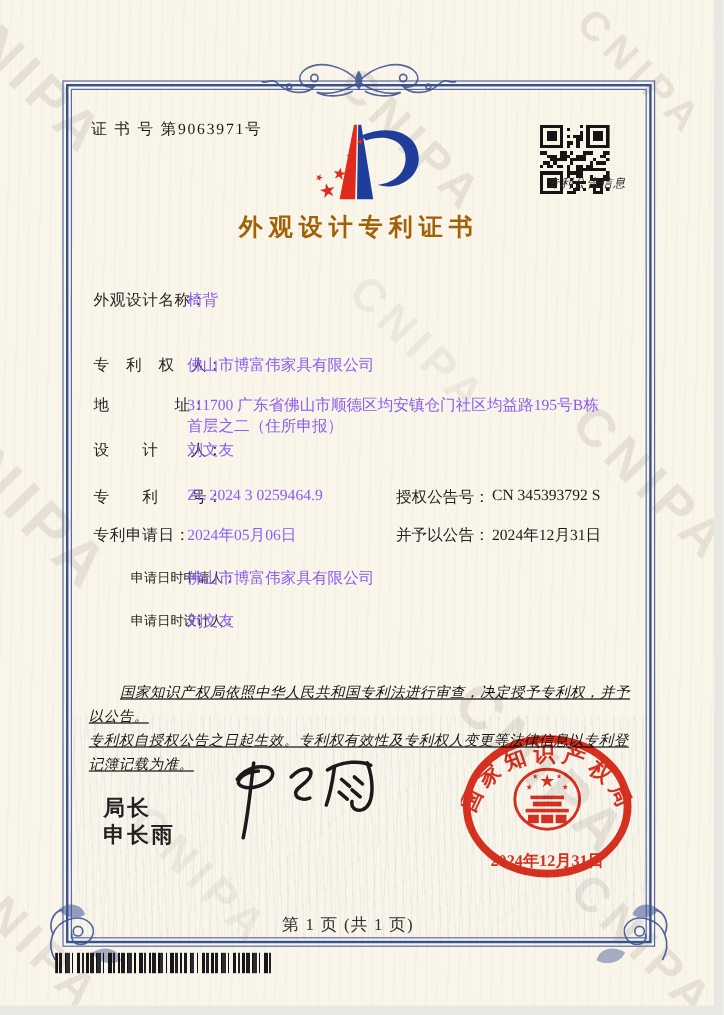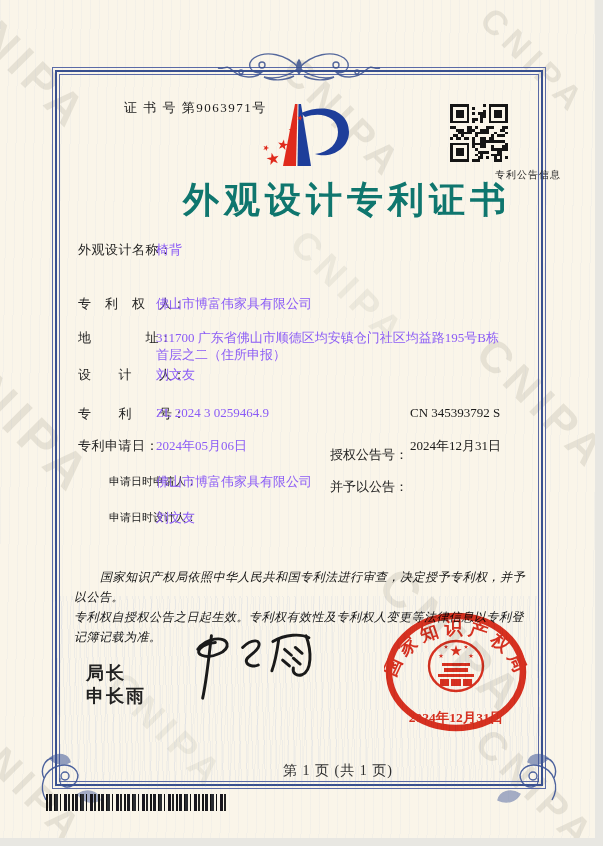--- a/index.html
+++ b/index.html
@@ -19,34 +19,34 @@
   .wm{
     position:absolute;font-family:"Liberation Sans","DejaVu Sans",sans-serif;
     font-weight:bold;color:rgba(122,113,96,0.15);letter-spacing:6px;
     transform:rotate(45deg);transform-origin:left top;white-space:nowrap;pointer-events:none;
   }
   
   #frame{position:absolute;left:52px;top:67px;width:494px;height:722px;border:1px solid #5a6aa6;box-sizing:border-box;}
   #frame-mid{position:absolute;inset:2px;border:2px solid #39508f;}
   #frame-in{position:absolute;inset:2px;border:1px solid #5a6aa6;}
   .orn{position:absolute;pointer-events:none;}
-  .txt{position:absolute;white-space:nowrap;color:#1f1f1f;margin-left:48px;}
+  .txt{position:absolute;white-space:nowrap;color:#1f1f1f;}
   #cert-no{left:76px;top:99px;font-size:13px;letter-spacing:1.5px;color:#1c1c1c;}
-  #title{left:52px;top:176px;width:494px;text-align:center;font-size:36px;font-weight:bold;letter-spacing:5px;color:#0f766e;}
+  #title{left:52px;top:176px;width:494px;text-align:center;font-size:20px;font-weight:bold;letter-spacing:5px;color:#a16207;}
   #qr-wrap{position:absolute;left:450px;top:104px;width:58px;height:58px;}
-  #qr-caption{left:438px;top:168px;width:84px;text-align:center;font-size:10px;letter-spacing:1px;color:#2a2a2a;}
+  #qr-caption{left:438px;top:146px;width:84px;text-align:right;font-size:10px;font-style:italic;letter-spacing:1px;color:#2a2a2a;}
   .row{position:absolute;left:0;top:0;width:595px;height:18px;font-size:13px;}
   .row .lab{position:absolute;left:78px;color:#242424;letter-spacing:0.5px;font-family:Liberation Serif, serif;}
   .row .val{position:absolute;left:156px;color:#8b5cf6;}
-  .row .lab2{position:absolute;left:330px;color:#242424;margin-top:41px;}
+  .row .lab2{position:absolute;left:330px;color:#242424;}
   .row .val2{position:absolute;left:410px;color:#1a1a1a;}
   .row .lab.small{font-size:11px;top:1px;letter-spacing:0;margin-left:31px;}
   #row-address .val{white-space:normal;width:352px;line-height:17px;}
   #statement{position:absolute;left:74px;top:567px;width:458px;font-size:12px;line-height:20px;
-    font-style:italic;color:#121212;letter-spacing:0.5px;white-space:normal;}
+    font-style:italic;color:#121212;letter-spacing:0.5px;white-space:normal;text-decoration:underline;}
   #statement .st-line{display:block;}
   #statement .indent{text-indent:26px;}
   .signoff{position:absolute;left:86px;font-family:"Liberation Sans","DejaVu Sans",sans-serif;
     font-weight:bold;font-size:18px;color:#222;letter-spacing:2px;}
   #signoff-title{top:661px;}
   #signoff-name{top:684px;}
   #signature{position:absolute;left:182px;top:626px;}
   #seal{position:absolute;left:384px;top:611px;mix-blend-mode:multiply;opacity:0.96;}
   #footer-page{left:52px;top:762px;width:476px;text-align:center;font-size:14px;color:#2f2f2f;letter-spacing:1px;}
   #guilloche{

